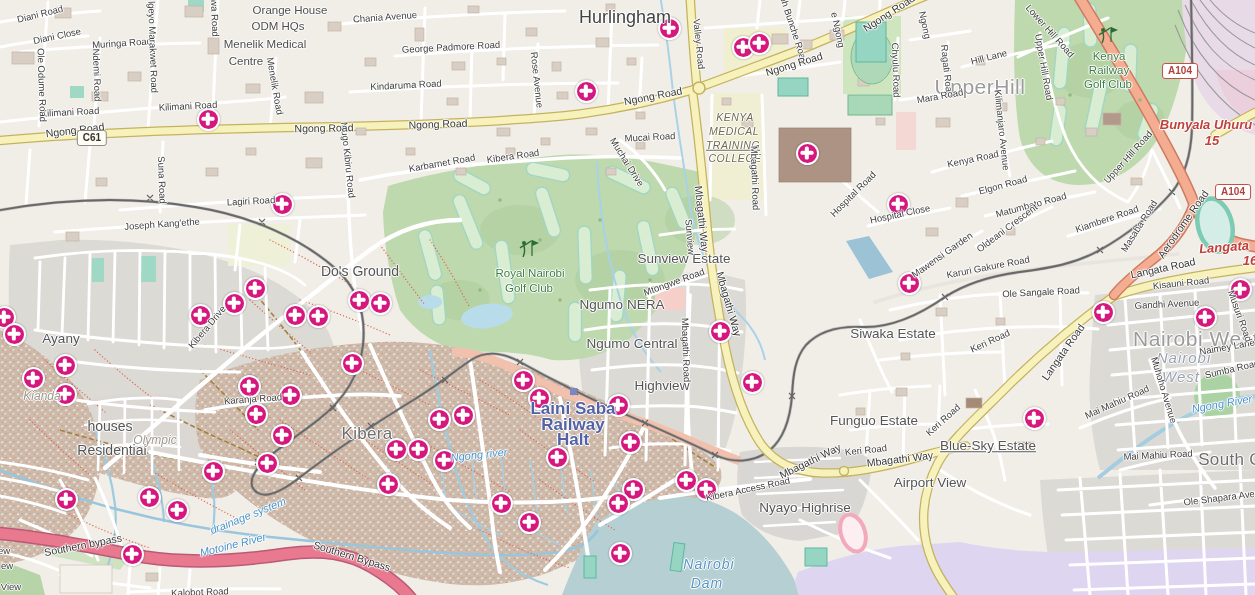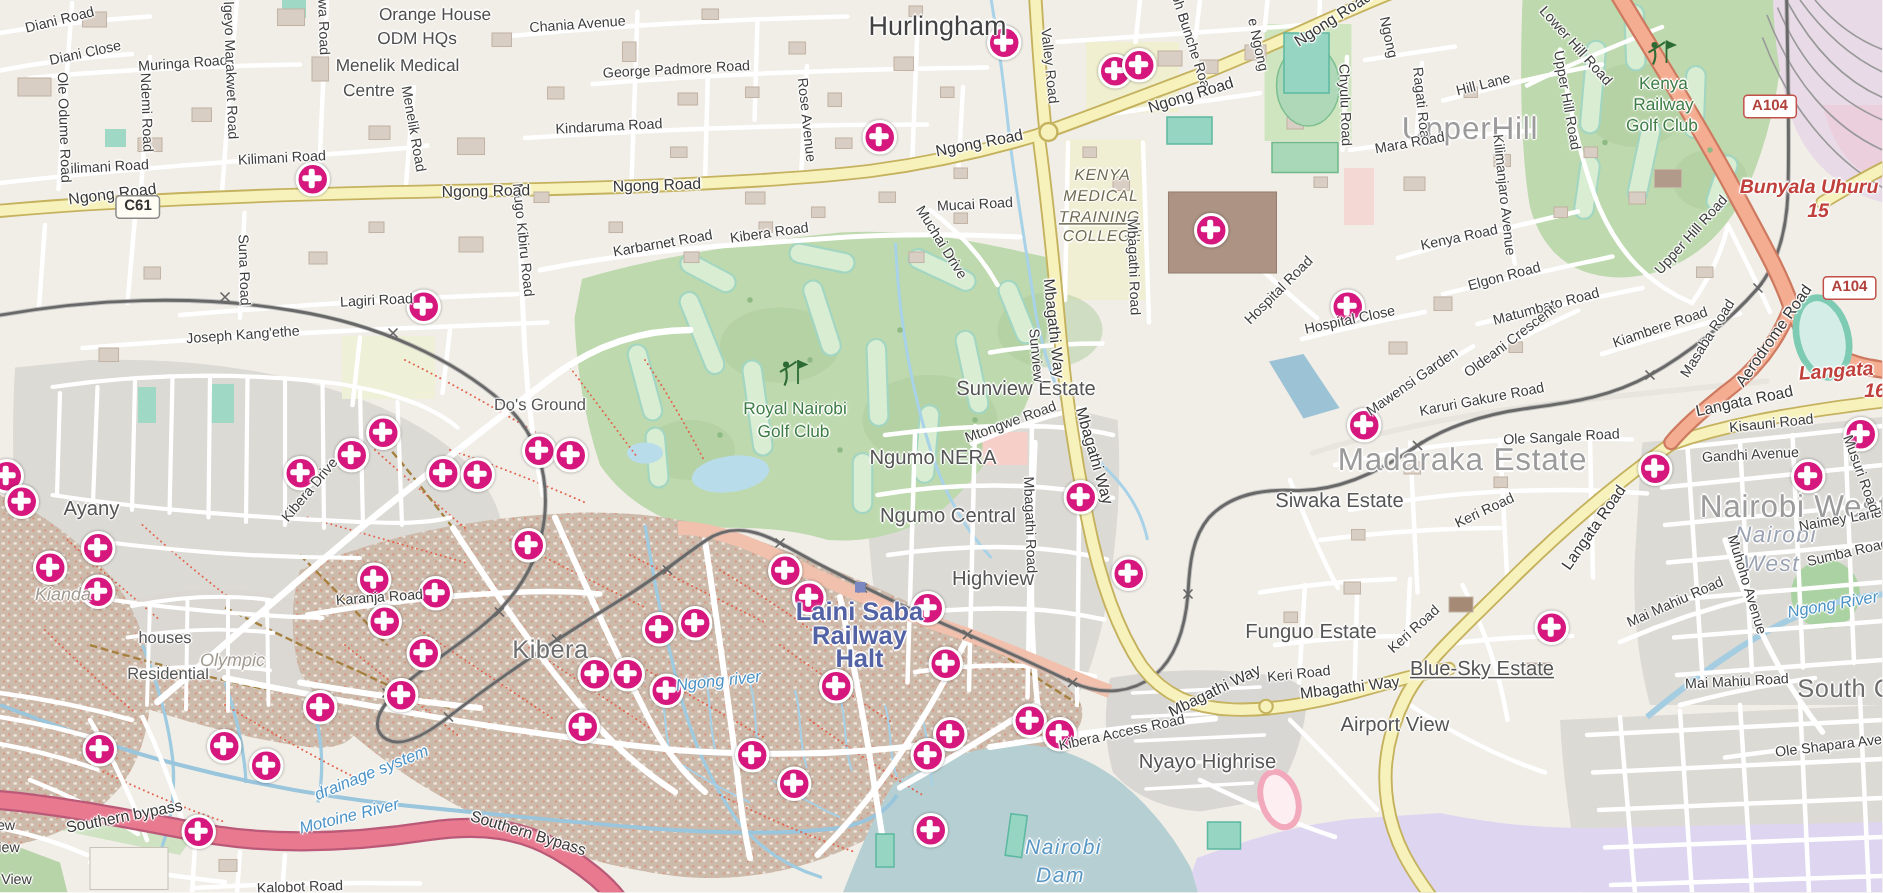--- a/index.html
+++ b/index.html
@@ -8,21 +8,21 @@
   #map svg{position:absolute;left:0;top:0}
   
   .lbl{position:absolute;white-space:nowrap;transform:translate(-50%,-50%) rotate(var(--r,0deg));
        line-height:1;pointer-events:none;
        text-shadow:0 1px 0 rgba(255,255,255,.9),0 -1px 0 rgba(255,255,255,.9),
                    1px 0 0 rgba(255,255,255,.9),-1px 0 0 rgba(255,255,255,.9),0 0 3px #fff;}
   .place  {font-size:13.5px;color:#555}
   .place-lg{font-size:17px;color:#6e6e6e;letter-spacing:.3px}
   .place-hl{font-size:18px;color:#424242}
   .place-xl{font-size:21px;color:#9b9b9b;letter-spacing:.5px}
-  .place-sm{font-size:11px;color:#555}
+  .place-sm{font-size:14px;color:#555}
   .poi    {font-size:11.5px;color:#4e4e4e}
   .kmtc   {font-size:10.5px;font-style:italic;color:#6f6a52;letter-spacing:.5px}
   .golf   {font-size:11.5px;color:#3e7d46}
   .station{font-size:17px;font-weight:bold;color:#5262a5}
   .water  {font-size:11px;font-style:italic;color:#4c93c7}
   .water-lg{font-size:14px;font-style:italic;color:#5a97c5;letter-spacing:1px}
   .wm     {font-size:12px;font-style:italic;color:#a09a90}
   .wm-lg  {font-size:15px;font-style:italic;color:#9aa2b2;letter-spacing:1px}
   .red    {font-size:13px;font-style:italic;font-weight:bold;color:#c0403c}
   .road   {font-size:9.5px;color:#3e3e3e}
@@ -427,21 +427,20 @@
       <div class="marker" style="left: 629px; top: 441px;"></div>
       <div class="marker" style="left: 632px; top: 488px;"></div>
       <div class="marker" style="left: 617px; top: 502px;"></div>
       <div class="marker" style="left: 619px; top: 552px;"></div>
       <div class="marker" style="left: 685px; top: 479px;"></div>
       <div class="marker" style="left: 705px; top: 488px;"></div>
     </div>
 <div style="position:absolute;left:0;top:0;width:100%;height:100%">
       <div class="lbl place-hl" style="left: 625px; top: 17px; --r: 0deg;">Hurlingham</div>
       <div class="lbl place-xl" style="left: 980px; top: 86px; --r: 0deg;">UpperHill</div>
-      <div class="lbl place-xl" style="left: 975px; top: 307px; --r: 0deg;">Madaraka Estate</div>
       <div class="lbl place-xl" style="left: 1196px; top: 338px; --r: 0deg;">Nairobi West</div>
       <div class="lbl place-lg" style="left: 1230px; top: 459px; --r: 0deg;">South C</div>
       <div class="lbl place-lg" style="left: 367px; top: 433px; --r: 0deg;">Kibera</div>
       <div class="lbl place" style="left: 61px; top: 339px; --r: 0deg;">Ayany</div>
       <div class="lbl place" style="left: 684px; top: 259px; --r: 0deg;">Sunview Estate</div>
       <div class="lbl place" style="left: 622px; top: 305px; --r: 0deg;">Ngumo NERA</div>
       <div class="lbl place" style="left: 632px; top: 344px; --r: 0deg;">Ngumo Central</div>
       <div class="lbl place" style="left: 662px; top: 386px; --r: 0deg;">Highview</div>
       <div class="lbl place" style="left: 893px; top: 334px; --r: 0deg;">Siwaka Estate</div>
       <div class="lbl place" style="left: 874px; top: 421px; --r: 0deg;">Funguo Estate</div>

